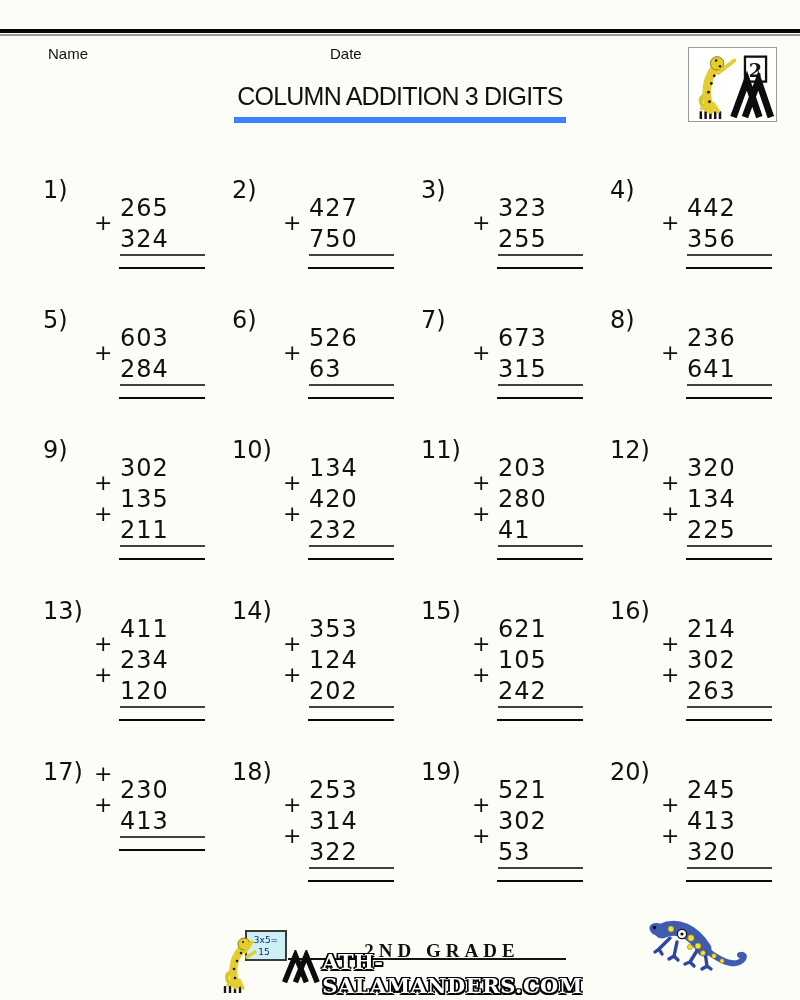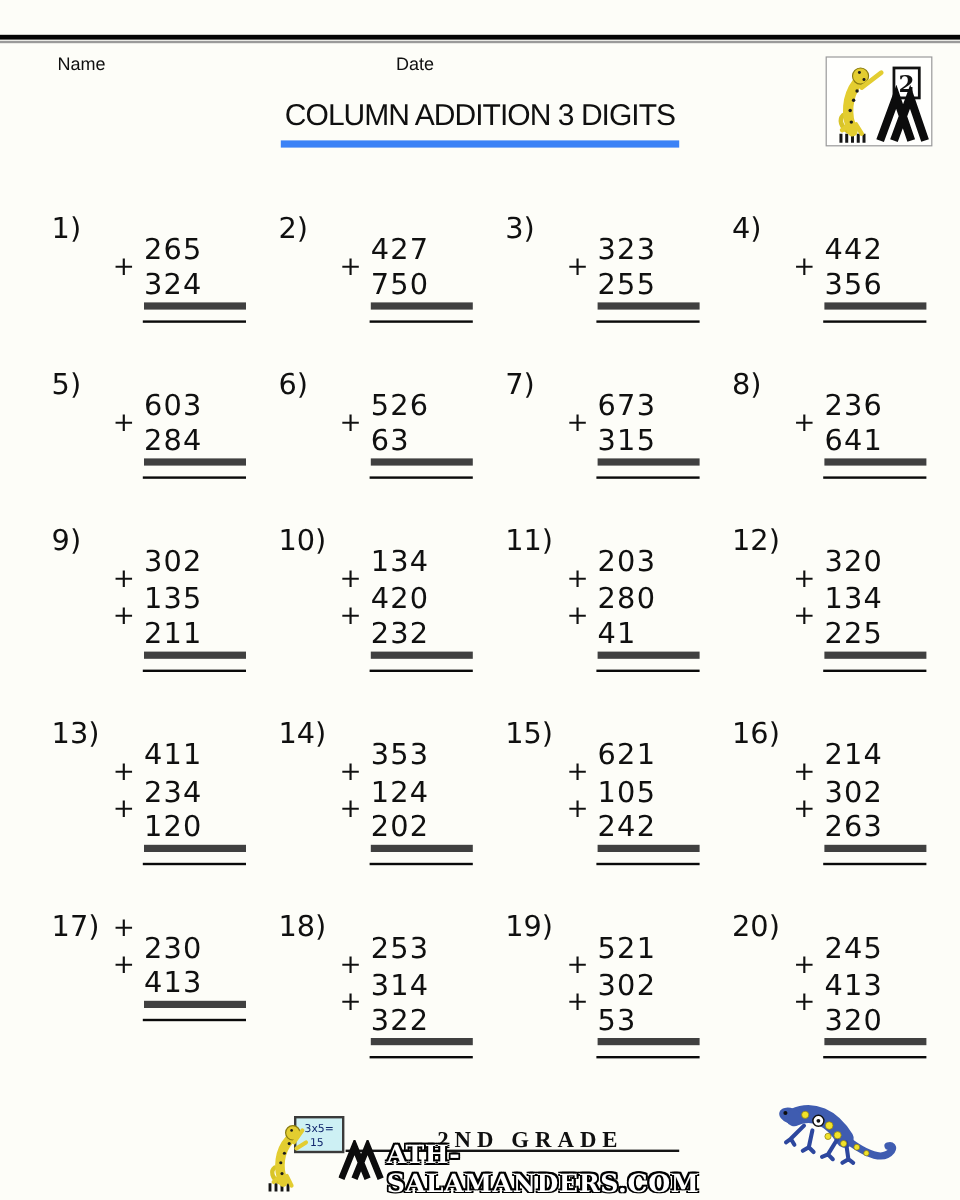--- a/index.html
+++ b/index.html
@@ -58,21 +58,21 @@
     width: 26px; flex: none;
     font-size: 22px; font-family: "DejaVu Sans", sans-serif;
     text-align: left; padding-left: 1px;
   }
   .num-area {
     flex: 1; 
     font-size: 24px; font-family: "DejaVu Sans", sans-serif;
     letter-spacing: 1px; padding-right: 7px; margin-top: 32px;
   }
   .addend-line.last .num-area {
-    border-bottom: 6px solid #404040;
+    border-bottom: 2px solid #404040;
     padding-bottom: 1px;
     margin-bottom: -3px;
   }
   .answer-rule {
     margin-left: 26px; margin-top: 29px;
     border-top: 2px solid #0a0a0a; height: 0;
   }
 
   
   .footer { position: absolute; left: 0; top: 918px; width: 800px; height: 82px; }

